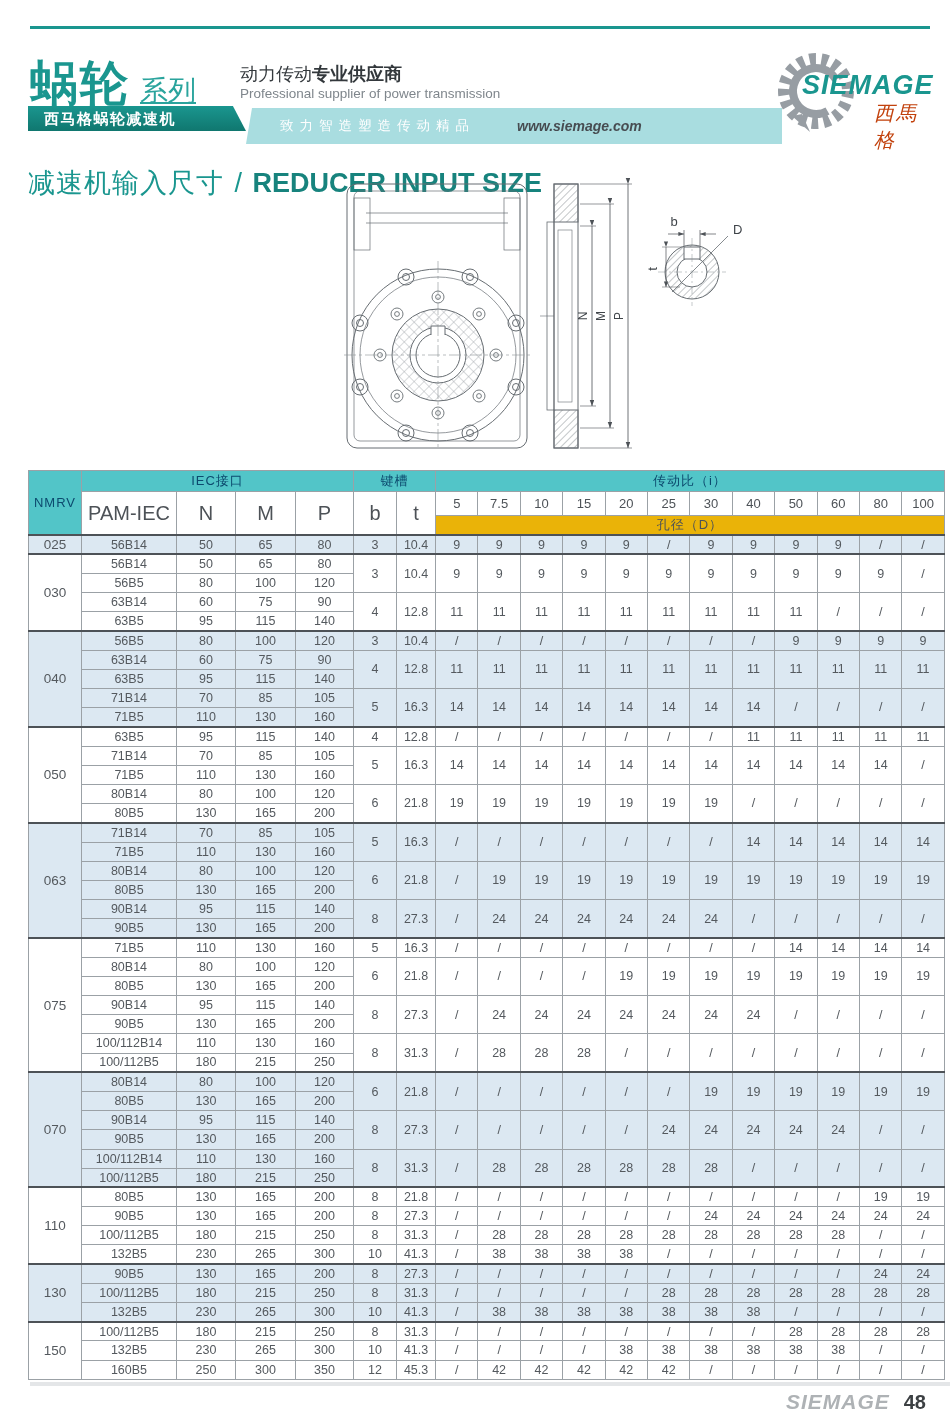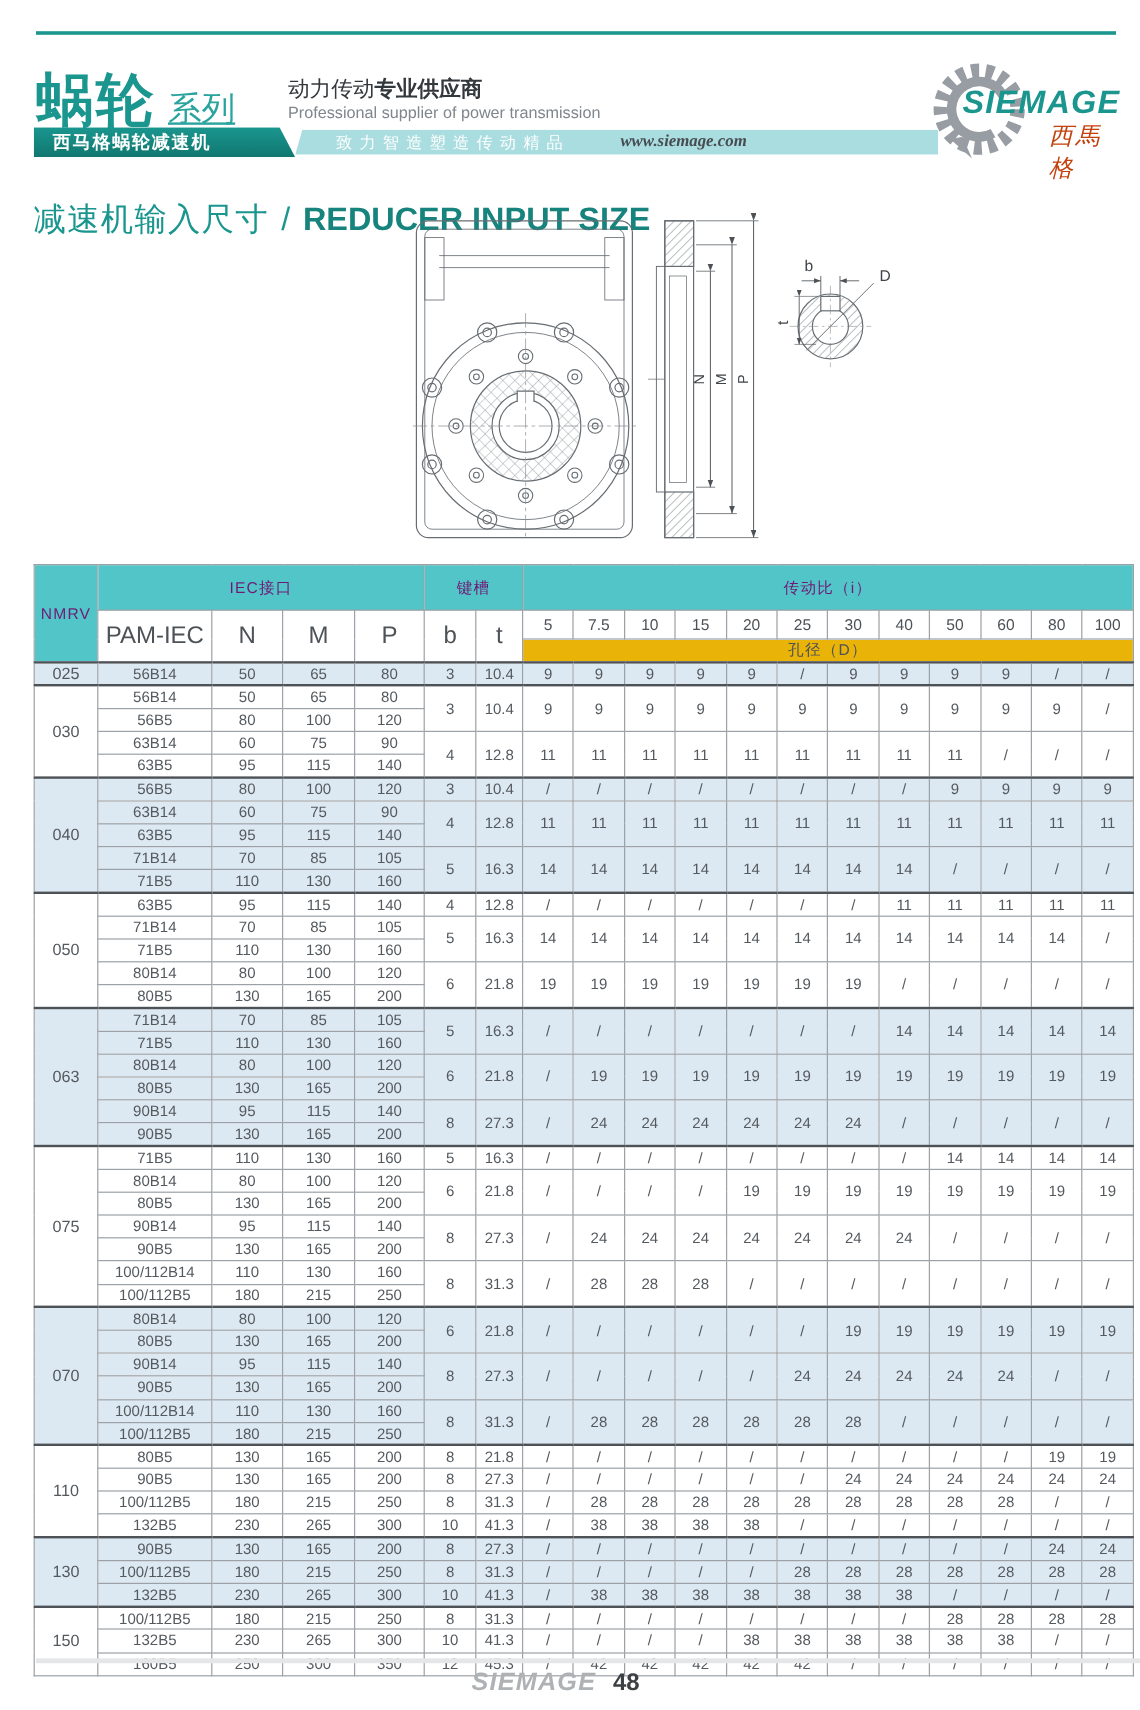--- a/index.html
+++ b/index.html
@@ -11,59 +11,59 @@
   .top-rule { left:30px; top:26px; width:900px; height:3px; background:#1a968f; }
   .series-line { left:30px; top:52px; white-space:nowrap; }
   .series-cn { font-size:48px; font-weight:700; color:#1a968f; letter-spacing:2px; }
   .series-suffix { font-size:28px; color:#2aa49d; margin-left:10px;text-decoration:underline; }
   .slogan-cn { left:240px; top:62px; font-size:18px; color:#33383c; }
   .slogan-cn b { font-weight:700; }
   .slogan-en { left:240px; top:86px; font-size:13.5px; color:#7f868c; }
   .dark-banner { left:28px; top:106px; width:218px; height:25px; background:linear-gradient(180deg,#1a968f,#10776f);
     clip-path:polygon(0 0,94% 0,100% 100%,0 100%);
     color:#fff; font-weight:700; font-size:15px; line-height:25px; padding-left:16px; letter-spacing:1.5px; }
-  .light-banner { left:246px; top:108px; width:536px; height:21px; background:#a9dde0;
+  .light-banner { left:246px; top:108px; width:536px; height:36px; background:#a9dde0;
     clip-path:polygon(6px 0,100% 0,100% 100%,0 100%);
-    display:flex; align-items:center;font-family:Liberation Serif, serif; }
+    display:flex; align-items:center; }
   .banner-slogan { color:#fefefe; font-size:13.5px; letter-spacing:6px; margin-left:34px; white-space:nowrap; }
   .website { color:#474c51; font-size:14px; font-weight:700; font-style:italic; margin-left:42px; white-space:nowrap; }
   .logo-wrap { left:772px; top:44px; width:165px; height:95px; }
   .logo-text { position:absolute; left:30px; top:26px; font-size:27px; font-weight:900; font-style:italic;
     color:#1a968f; letter-spacing:1px; }
   .logo-cn { position:absolute; left:102px; top:56px; font-size:20px; font-style:italic; color:#c2410c; letter-spacing:2px; }
 
   
   .page-title { left:28px; top:165px; white-space:nowrap; }
   .title-cn { font-size:27px; color:#1a968f; font-weight:500; letter-spacing:1px; }
   .title-sep { font-size:27px; color:#1a968f; margin:0 6px; }
   .title-en { font-size:27px; color:#17837d; font-weight:700; }
 
   
   table.spec { position:absolute; left:28px; top:470px; width:916px; border-collapse:collapse; table-layout:fixed;
     font-size:12.5px; color:#54595e; }
   table.spec th, table.spec td { border:1px solid #9ba1a6; text-align:center; vertical-align:middle; padding:0;
     overflow:hidden; white-space:nowrap; }
   table.spec { border:1.5px solid #5a5f64; }
-  tr.hrow1 th { height:38px; background:#52c5c8; color:#701a75; font-weight:400; font-size:13px; letter-spacing:1px; }
+  tr.hrow1 th { height:21px; background:#52c5c8; color:#0c4a6e; font-weight:400; font-size:13px; letter-spacing:1px; }
   th.th-nmrv { background:#52c5c8; color:#fff; font-weight:400; font-size:14.5px; letter-spacing:.5px; }
   tr.hrow2 th { height:24px; background:#fff; font-weight:400; font-size:20px; color:#4d5257; }
   tr.hrow2 th.ratio { font-size:13px; }
   tr.hrow3 th { height:17px; background:#eab308; font-weight:400; font-size:13px; color:#4d5257; letter-spacing:1px; }
   table.spec tbody td { height:19.2px; background:#fff; }
   table.spec tbody tr.shaded td { background:#dce8f2; }
   table.spec tbody td.nmrv { font-size:13.5px; }
   tr.grp-start td { border-top:2px solid #4d5257; }
   tr.sub-start td { border-top:1px solid #7e848a; }
 
   
   svg text { font-family:"Liberation Sans",sans-serif; }
 
   
   .footer-bar { left:30px; top:1382px; width:920px; height:4px; background:#e4e6e8; }
-  .footer-logo { left:0; top:1390px; width:926px; text-align:center; }
+  .footer-logo { left:0; top:1390px; width:926px; text-align:right; }
   .footer-logo .f-siemage { font-size:21px; font-weight:900; font-style:italic; color:#aeb2b5; letter-spacing:1px; }
   .footer-logo .f-page { font-size:20px; font-weight:700; color:#3c4043; margin-left:14px; }
 </style>
 </head>
 <body>
 
 <div class="abs top-rule"></div>
 
 <div class="abs series-line">
   <span class="series-cn">蜗轮</span><span class="series-suffix">系列</span>

